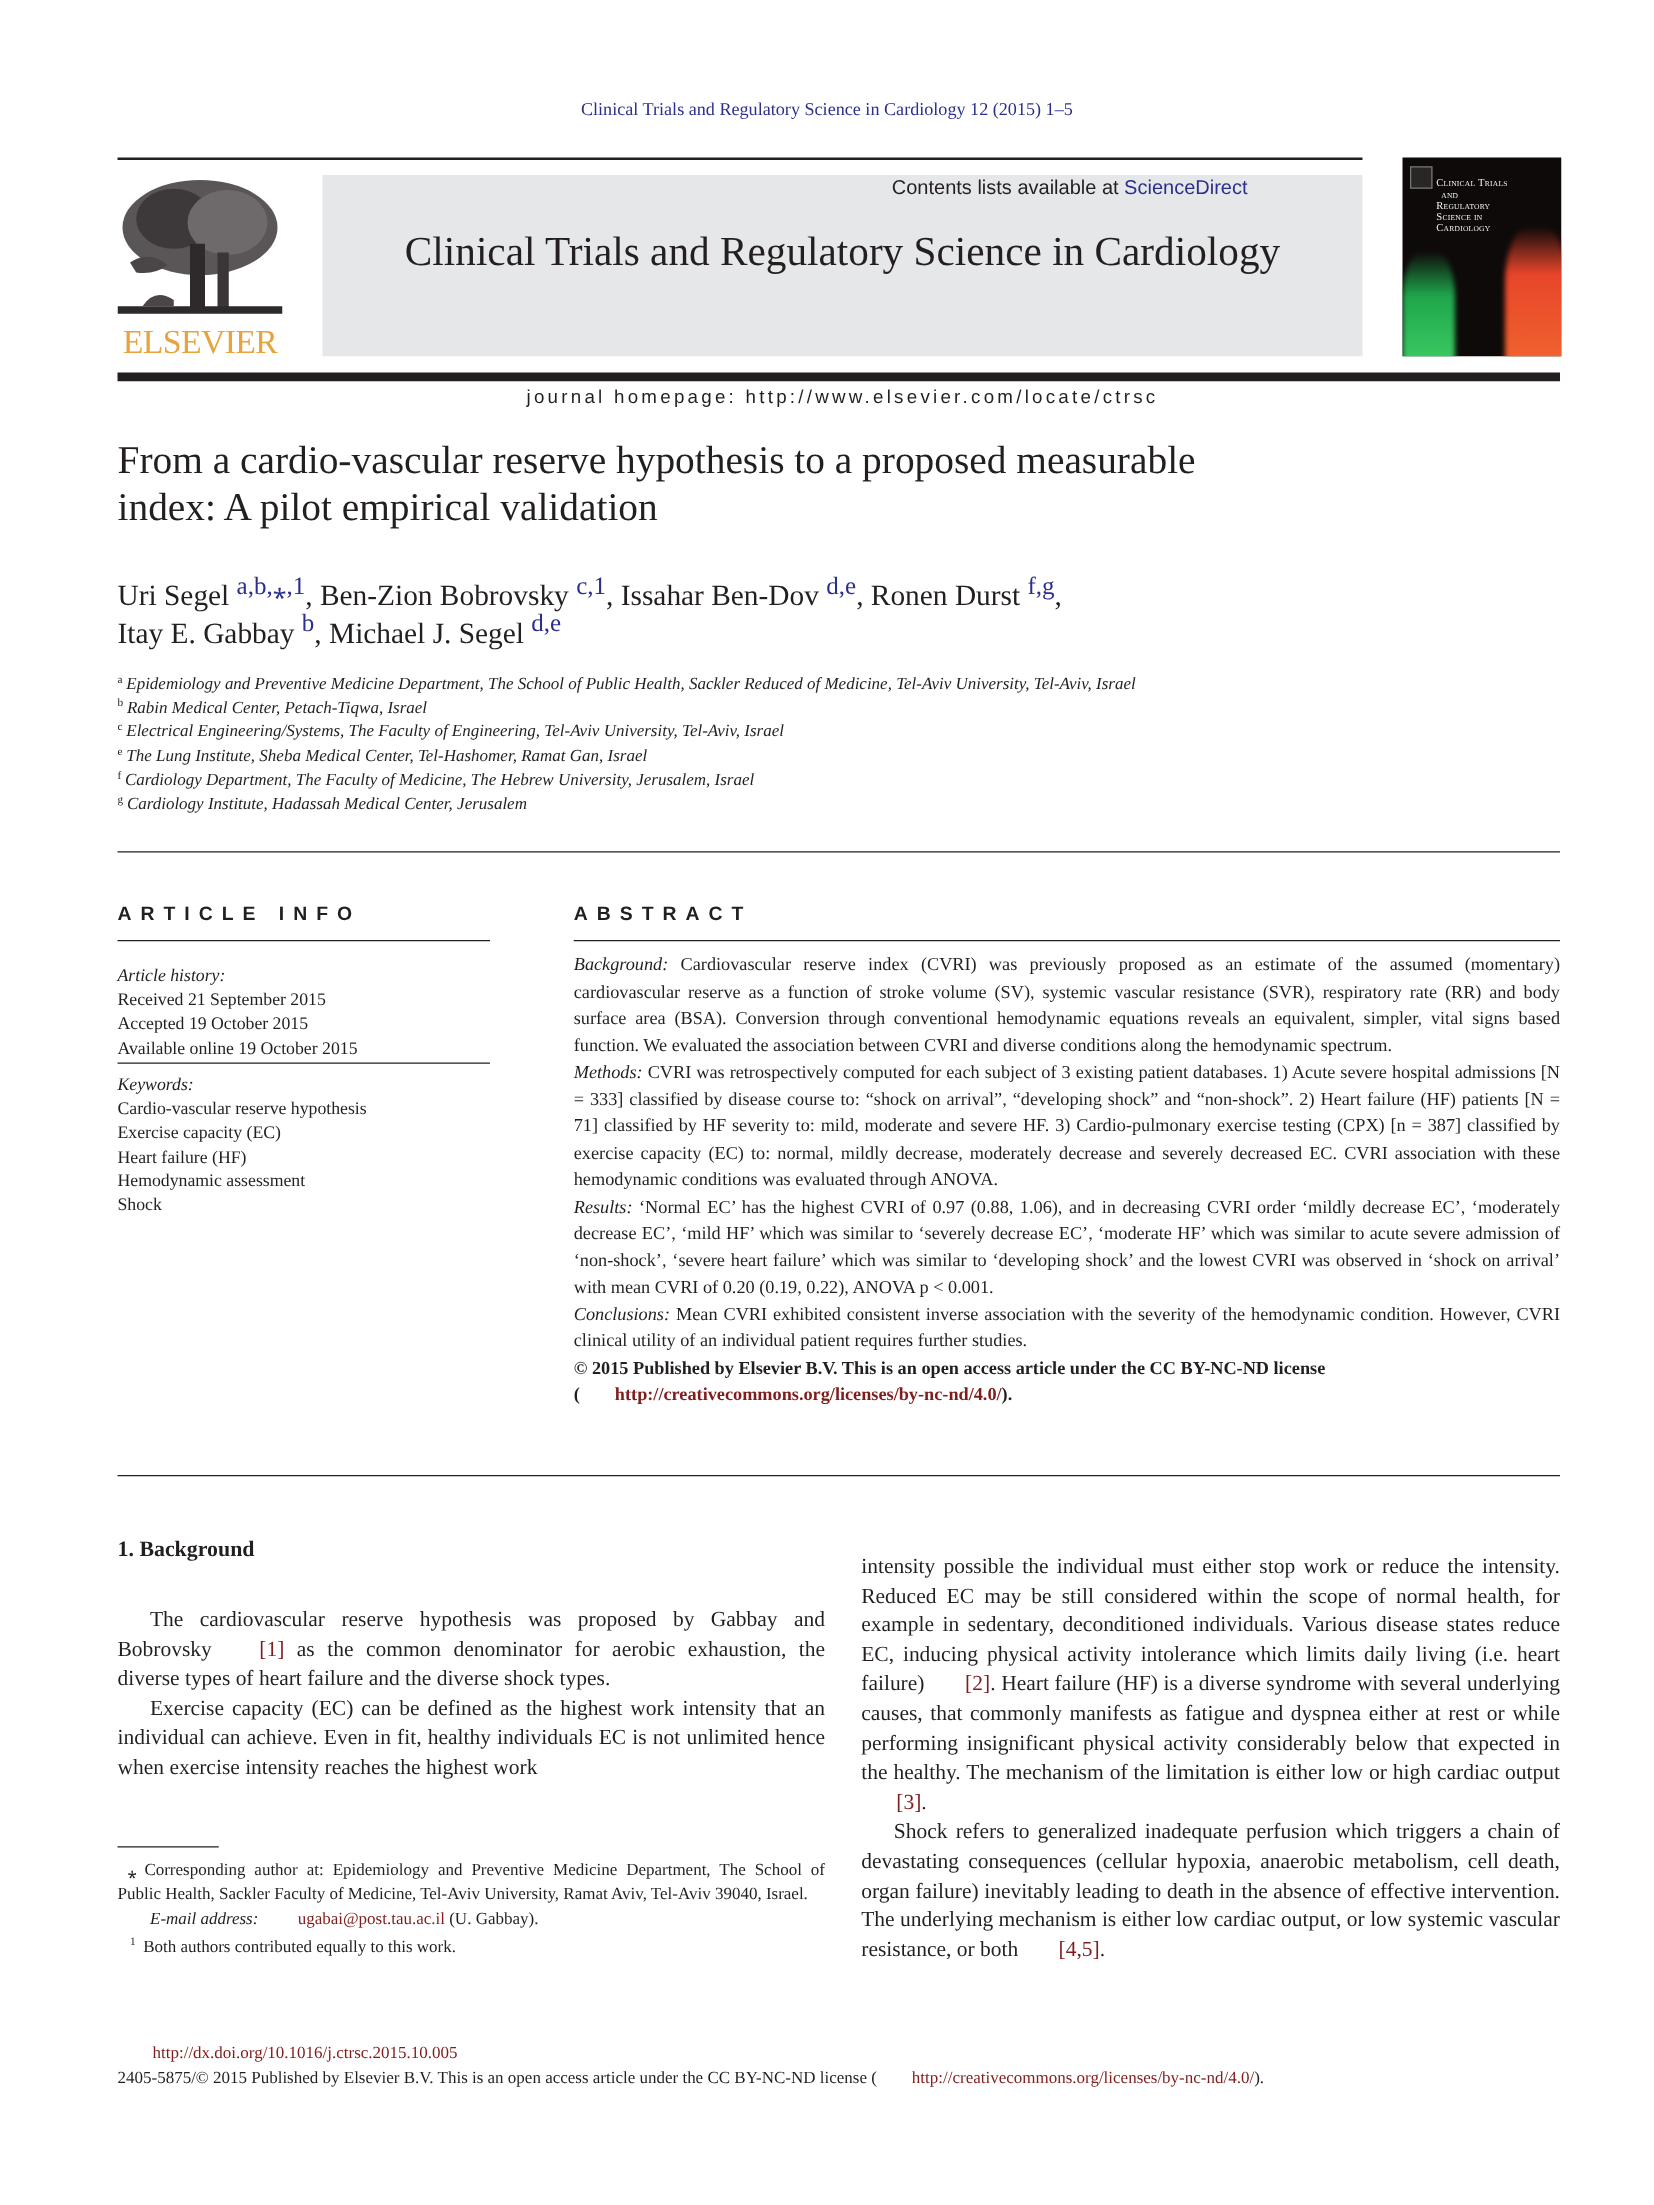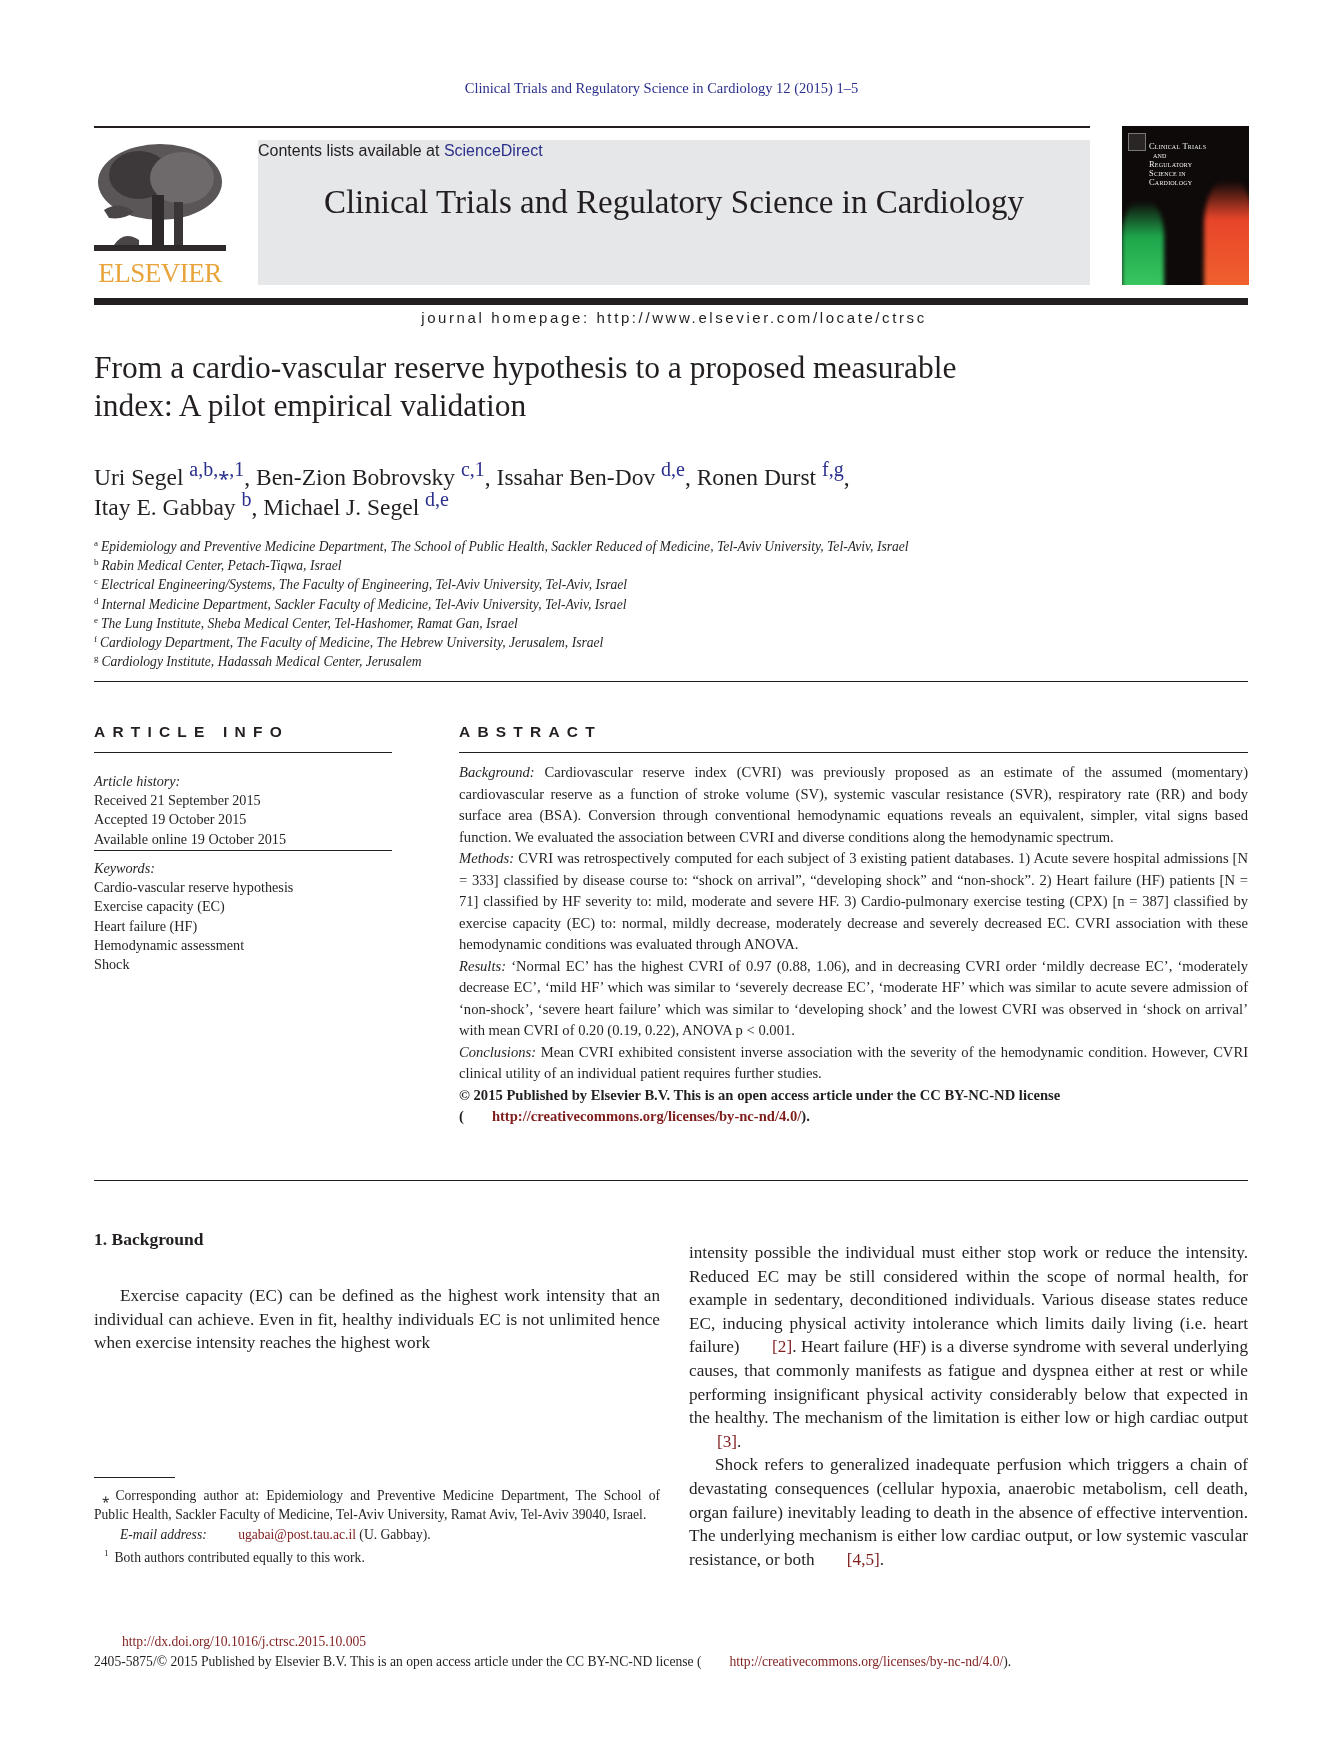--- a/index.html
+++ b/index.html
@@ -3,21 +3,21 @@
 <meta charset="utf-8">
 <style>
   html, body { margin:0; padding:0; background:#ffffff; }
   body { width:1323px; height:1764px; position:relative; overflow:hidden;
          font-family:"Liberation Serif", serif; color:#231f20; }
   .abs { position:absolute; }
   a, .link { color:#7f1d1d; text-decoration:none;margin-left:28px; }
   .running-header { left:0; width:1323px; top:80px; text-align:center; font-size:14.5px; color:#2b2f8c; }
   .rule { background:#231f20; }
   .grey-box { left:258px; top:140px; width:832px; height:145px; background:#e6e7e8; }
-  .contents-line { left:258px; width:740px; top:142px; text-align:left; font-family:"Liberation Sans", sans-serif; font-size:16px; color:#231f20; }
+  .contents-line { left:258px; width:740px; top:142px; text-align:right; font-family:"Liberation Sans", sans-serif; font-size:16px; color:#231f20; }
   .contents-line .sd { color:#2b2f8c; }
   .journal-name { left:258px; width:832px; top:184px; text-align:center; font-size:33px; color:#231f20; }
   .homepage { left:258px; width:832px; top:265px; text-align:center; font-family:"Liberation Sans", sans-serif; font-size:15px; letter-spacing:2.6px; color:#231f20;margin-top:44px; }
   .logo { left:94px; top:140px; width:132px; height:145px; }
   .logo-word { left:94px; top:258px; width:132px; text-align:center; font-size:27px; color:#e8a33a; letter-spacing:-0.5px; }
   .cover { left:1122px; top:126px; width:127px; height:159px; background:#0f0a0a; overflow:hidden; }
   .cover .green { position:absolute; left:0; top:75px; width:42px; height:90px; background:linear-gradient(180deg,#0f0a0a 0%,#1fa64c 40%,#3ccb63 100%); border-radius:40% 40% 0 0; filter:blur(2px); }
   .cover .red { position:absolute; left:82px; top:55px; width:50px; height:110px; background:linear-gradient(180deg,#0f0a0a 0%,#e8452a 35%,#f0642e 100%); border-radius:40% 40% 0 0; filter:blur(2px); }
   .cover .ctitle { position:absolute; left:27px; top:16px; font-size:8.5px; line-height:9px; color:#f2f2f2; font-variant:small-caps; letter-spacing:0.2px; }
   .cover .emblem { position:absolute; left:6px; top:7px; width:16px; height:16px; border:1px solid #777; background:#2a2626; }
@@ -95,21 +95,20 @@
   </div>
   <div>
     <span>Itay E. Gabbay</span>&nbsp;<sup>b</sup><span>, </span><span>Michael J. Segel</span>&nbsp;<sup>d,e</sup>
   </div>
 </div>
 
 <div class="abs affils">
   <div><sup>a</sup><span>Epidemiology and Preventive Medicine Department, The School of Public Health, Sackler Reduced of Medicine, Tel-Aviv University, Tel-Aviv, Israel</span></div>
   <div><sup>b</sup><span>Rabin Medical Center, Petach-Tiqwa, Israel</span></div>
   <div><sup>c</sup><span>Electrical Engineering/Systems, The Faculty of Engineering, Tel-Aviv University, Tel-Aviv, Israel</span></div>
-  <div><sup>d</sup><span>Internal Medicine Department, Sackler Faculty of Medicine, Tel-Aviv University, Tel-Aviv, Israel</span></div>
   <div><sup>e</sup><span>The Lung Institute, Sheba Medical Center, Tel-Hashomer, Ramat Gan, Israel</span></div>
   <div><sup>f</sup><span>Cardiology Department, The Faculty of Medicine, The Hebrew University, Jerusalem, Israel</span></div>
   <div><sup>g</sup><span>Cardiology Institute, Hadassah Medical Center, Jerusalem</span></div>
 </div>
 
 <div class="abs rule" style="left:94px;top:681px;width:1154px;height:1.3px;"></div>
 
 <div class="abs sec-head" style="left:94px;top:723px;">ARTICLE INFO</div>
 <div class="abs rule" style="left:94px;top:752px;width:298px;height:1.2px;"></div>
 <div class="abs info-col">
@@ -137,20 +136,21 @@
   <div><span class="lbl">Conclusions:</span><span> Mean CVRI exhibited consistent inverse association with the severity of the hemodynamic condition. However, CVRI clinical utility of an individual patient requires further studies.</span></div>
   <div class="copy">© 2015 Published by Elsevier B.V. This is an open access article under the CC BY-NC-ND license</div>
   <div class="copy"><span>(</span><span class="link">http://creativecommons.org/licenses/by-nc-nd/4.0/</span><span>).</span></div>
 </div>
 
 <div class="abs rule" style="left:94px;top:1180px;width:1154px;height:1.3px;"></div>
 
 <div class="abs h1">1. Background</div>
 
 <div class="abs body-col" style="left:94px;top:1284px;width:566px;">
+  <p><span>The cardiovascular reserve hypothesis was proposed by Gabbay and Bobrovsky </span><span class="link">[1]</span><span> as the common denominator for aerobic exhaustion, the diverse types of heart failure and the diverse shock types.</span></p>
   <p>Exercise capacity (EC) can be defined as the highest work intensity that an individual can achieve. Even in fit, healthy individuals EC is not unlimited hence when exercise intensity reaches the highest work</p>
 </div>
 
 <div class="abs body-col" style="left:689px;top:1241px;width:559px;">
   <p class="noind"><span>intensity possible the individual must either stop work or reduce the intensity. Reduced EC may be still considered within the scope of normal health, for example in sedentary, deconditioned individuals. Various disease states reduce EC, inducing physical activity intolerance which limits daily living (i.e. heart failure) </span><span class="link">[2]</span><span>. Heart failure (HF) is a diverse syndrome with several underlying causes, that commonly manifests as fatigue and dyspnea either at rest or while performing insignificant physical activity considerably below that expected in the healthy. The mechanism of the limitation is either low or high cardiac output </span><span class="link">[3]</span><span>.</span></p>
   <p><span>Shock refers to generalized inadequate perfusion which triggers a chain of devastating consequences (cellular hypoxia, anaerobic metabolism, cell death, organ failure) inevitably leading to death in the absence of effective intervention. The underlying mechanism is either low cardiac output, or low systemic vascular resistance, or both </span><span class="link">[4,5]</span><span>.</span></p>
 </div>
 
 <div class="abs rule" style="left:94px;top:1477px;width:81px;height:1px;"></div>
 <div class="abs footnotes">

